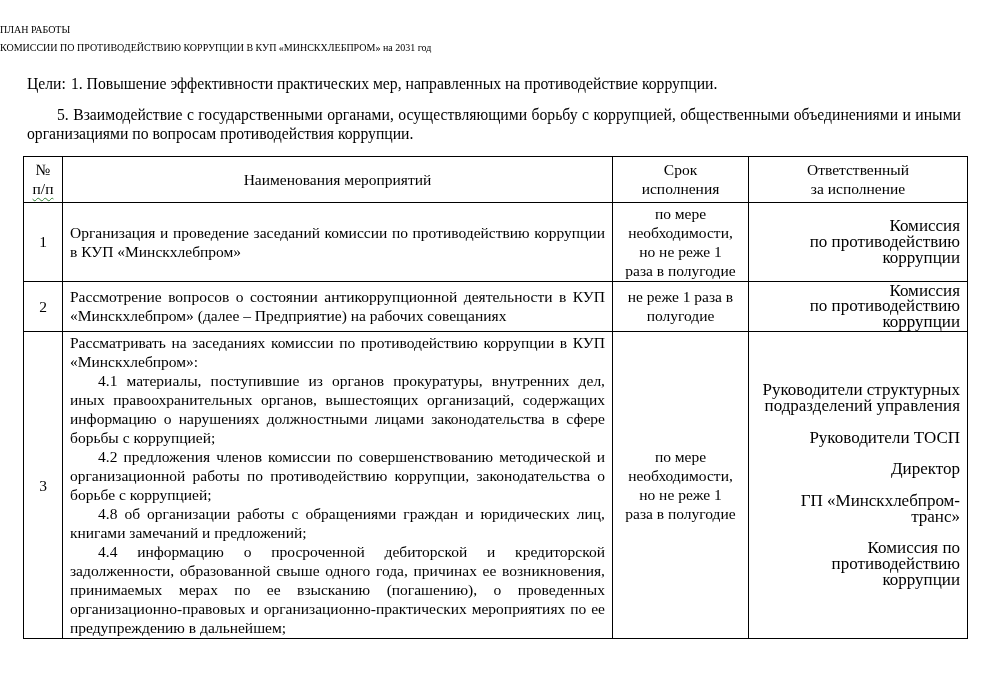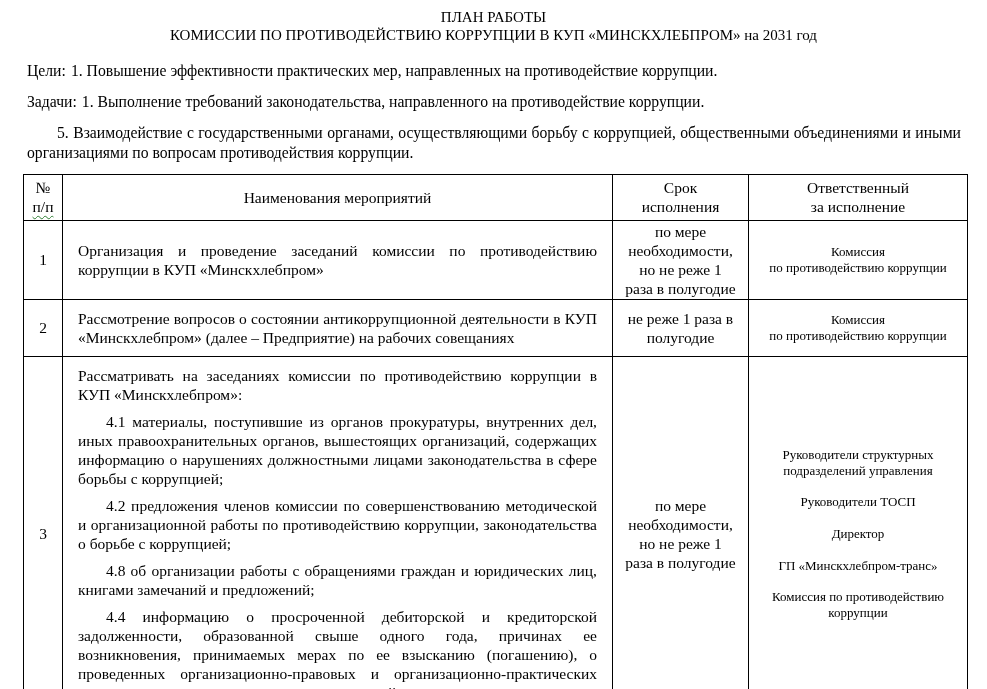--- a/index.html
+++ b/index.html
@@ -4,23 +4,23 @@
 <style>
   html, body { margin: 0; padding: 0; background: #ffffff; }
   body {
     width: 987px; height: 689px; overflow: hidden;
     color: #000000;
     font-family: "Liberation Serif", "DejaVu Serif", serif;
   }
   .page { position: relative; width: 987px; height: 689px; background: #ffffff; }
 
   .doc-title {
-    padding-top: 8px;
-    text-align: center;
-    font-size: 15px;
+    padding-top: 21px;
+    text-align: left;
+    font-size: 10px;
     line-height: 18px;
   }
 
   .intro {
     margin: 17px 14px 0 15px;
     font-size: 15.7px;
     line-height: 19.2px;
   }
   .intro p { margin: 12px; }
   .justify { text-align: justify; }
@@ -58,44 +58,43 @@
     text-decoration-thickness: 1px;
     text-underline-offset: 3px;
   }
 
   tr.r1 { height: 75px; }
   tr.r2 { height: 39px; }
   tr.r3 { height: 302px; }
 
   .cell-num  { text-align: center; line-height: 19px; }
   .cell-act  { line-height: 19px; }
-  .cell-act p { margin: 8px; text-align: justify; }
+  .cell-act p { margin: 0; text-align: justify; }
   .cell-act p.ind2 { text-indent: 28px; }
   .cell-term { text-align: center; line-height: 19px; white-space: pre-line; }
   .cell-resp {
-    text-align: center;
-    font-size: 13px;
+    text-align: right;
+    font-size: 17px;
     line-height: 15.8px;
     white-space: pre-line;
   }
   .cell-resp div { margin: 0; }
 </style>
 </head>
 <body>
 
 <div class="page">
 
   <div class="doc-title">
     <div>ПЛАН РАБОТЫ</div>
     <div>КОМИССИИ ПО ПРОТИВОДЕЙСТВИЮ КОРРУПЦИИ В КУП «МИНСКХЛЕБПРОМ» на 2031 год</div>
   </div>
 
   <div class="intro">
     <p><span>Цели:</span><span class="gap"></span><span>1. Повышение эффективности практических мер, направленных на противодействие коррупции.</span></p>
-    <p><span>Задачи:</span><span class="gap"></span><span>1. Выполнение требований законодательства, направленного на противодействие коррупции.</span></p>
     <p class="ind justify">5. Взаимодействие с государственными органами, осуществляющими борьбу с коррупцией, общественными объединениями и иными организациями по вопросам противодействия коррупции.</p>
   </div>
 
   <table class="plan">
     <colgroup>
       <col class="c-num">
         <col class="c-act">
         <col class="c-term">
         <col class="c-resp">
     </colgroup>

